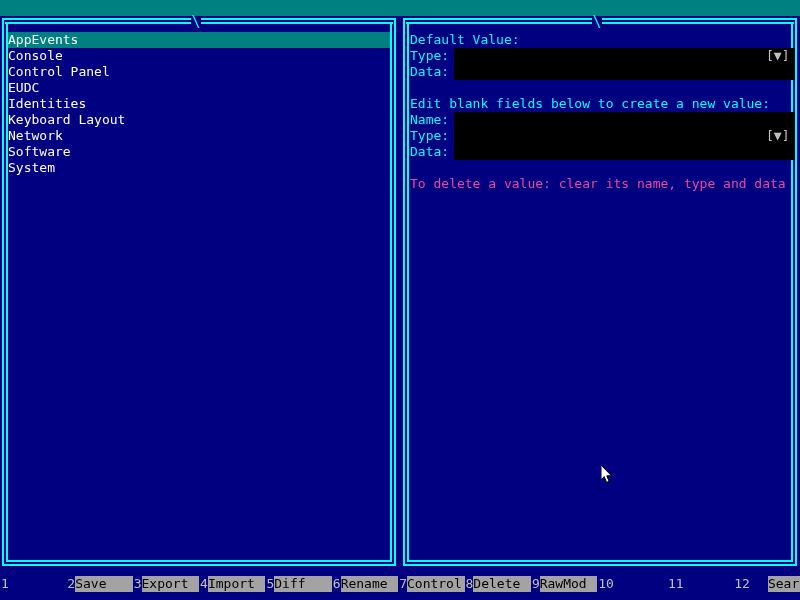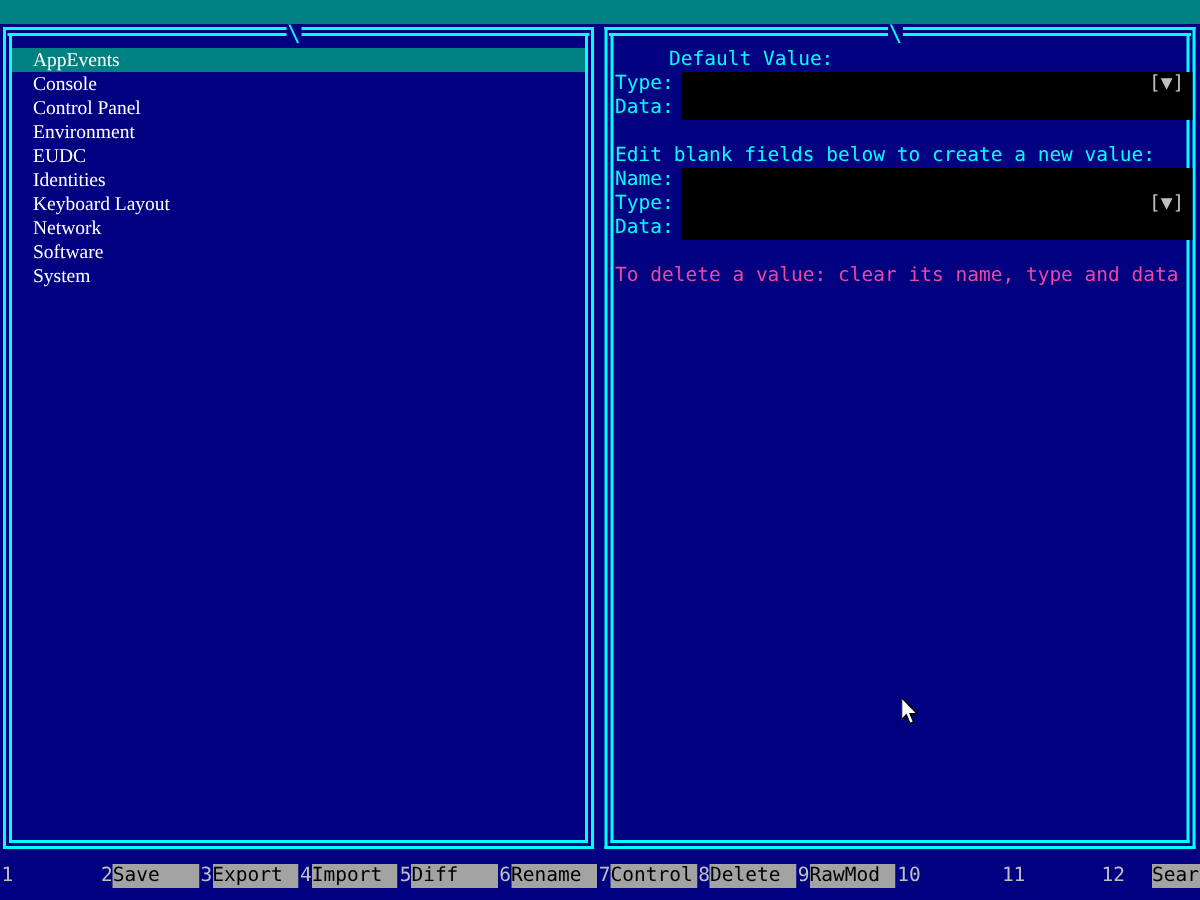--- a/index.html
+++ b/index.html
@@ -62,22 +62,21 @@
     text-align: center;
     background: #000080;
   }
 
   
   .list-row {
     height: 16px;
     line-height: 16px;
     color: #ffffff;
     white-space: pre;
-    padding-left: 14px;
-    font-family: Liberation Serif, serif;
+    padding-left: 0;
   }
   .list-row.selected {
     background: #008080;
     color: #ffffff;
   }
 
   
   .form-line {
     position: absolute;
     height: 16px;
@@ -165,21 +164,20 @@
     <div class="rule" style="left:390px;top:6px;   width:2px;   height:540px;"></div>
     <div class="rule" style="left:2px;  top:548px; width:394px; height:2px;"></div>
     <div class="rule" style="left:6px;  top:544px; width:386px; height:2px;"></div>
 
     <div class="diag" style="left:191px; top:0px;">\</div>
 
     <div class="panel-body" id="left-list" style="left:8px; top:16px; width:382px; height:526px;">
         <div class="list-row selected">AppEvents</div>
         <div class="list-row">Console</div>
         <div class="list-row">Control Panel</div>
-        <div class="list-row">Environment</div>
         <div class="list-row">EUDC</div>
         <div class="list-row">Identities</div>
         <div class="list-row">Keyboard Layout</div>
         <div class="list-row">Network</div>
         <div class="list-row">Software</div>
         <div class="list-row">System</div>
       </div>
   </div>
 
   <div class="panel" id="panel-right">
@@ -187,21 +185,21 @@
     <div class="rule" style="left:5px;  top:6px;   width:388px; height:2px;"></div>
     <div class="rule" style="left:2px;  top:2px;   width:2px;   height:548px;"></div>
     <div class="rule" style="left:6px;  top:6px;   width:2px;   height:540px;"></div>
     <div class="rule" style="left:394px;top:2px;   width:2px;   height:548px;"></div>
     <div class="rule" style="left:390px;top:6px;   width:2px;   height:540px;"></div>
     <div class="rule" style="left:2px;  top:548px; width:394px; height:2px;"></div>
     <div class="rule" style="left:6px;  top:544px; width:386px; height:2px;"></div>
 
     <div class="diag" style="left:191px; top:0px;">\</div>
 
-    <div class="form-line" style="left:9px; top:16px;margin-left:36px;">Default Value:</div>
+    <div class="form-line" style="left:9px; top:16px;">Default Value:</div>
 
     <div class="form-line label" style="left:9px; top:32px;">Type:</div>
     <div class="field" style="left:53px; top:32px; width:341px;"></div>
     <div class="dropdown" style="left:365px; top:32px;">[▼]</div>
 
     <div class="form-line label" style="left:9px; top:48px;">Data:</div>
     <div class="field" style="left:53px; top:48px; width:341px;"></div>
 
     <div class="form-line" style="left:9px; top:80px;">Edit blank fields below to create a new value:</div>
 

